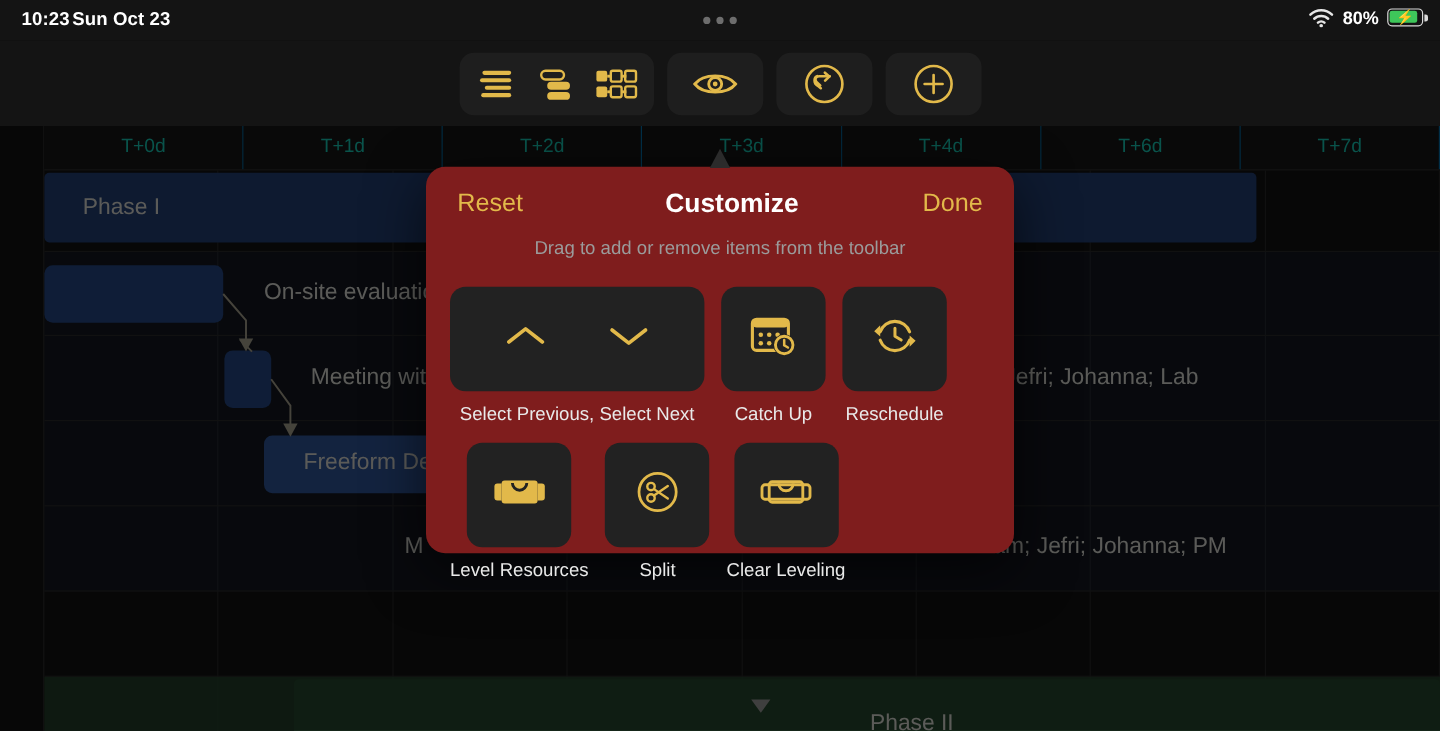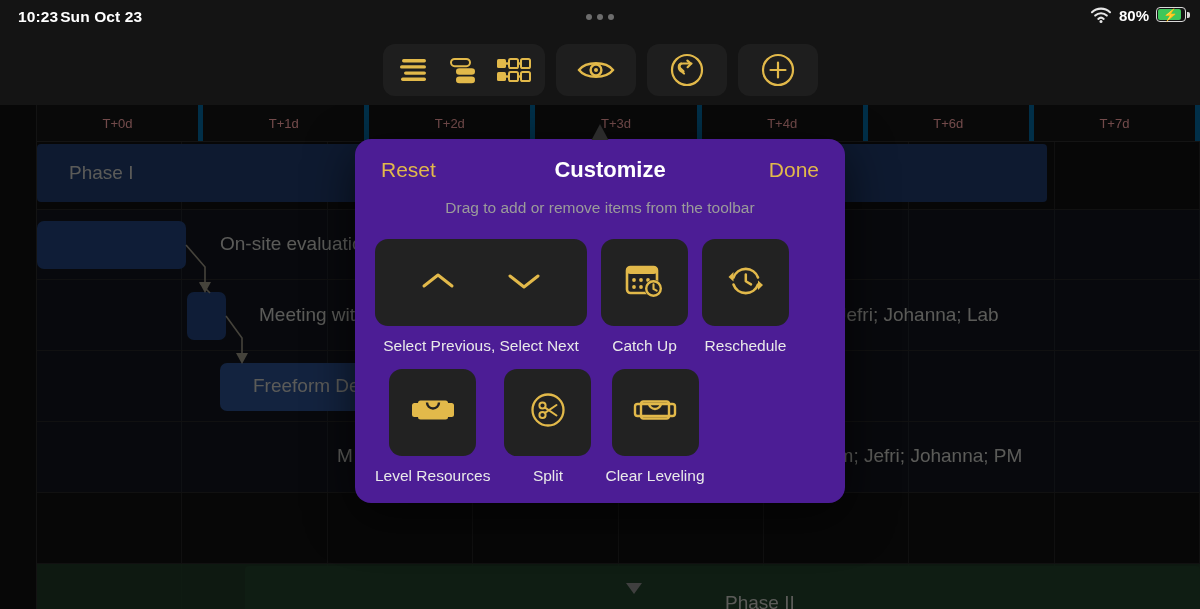--- a/index.html
+++ b/index.html
@@ -43,43 +43,43 @@
   .tbtn { width:50px; height:44px; display:flex; align-items:center; justify-content:center; border-radius:9px; }
   .tbtn svg { display:block; }
   .goldf { fill:#e2b94a; }
 
   
   .gantt { position:absolute; top:105px; left:0; width:1200px; height:504px; background:#101010; z-index:5; }
   .gutter { position:absolute; top:0; left:0; width:37px; height:504px; background:#111; border-right:1px solid #2a2a2a; }
   .colhead { position:absolute; top:0; left:37px; right:0; height:37px; display:flex; border-bottom:1px solid #2e2e2e; }
   .colhead .ch {
     flex:1 1 0; display:flex; align-items:center; justify-content:center;
-    font-size:13px; color:#fca5a5; border-right:5px solid #0369a1; background:#151515;
+    font-size:16px; color:#14b8a6; border-right:1px solid #0369a1; background:#151515;
   }
   .colgrid { position:absolute; top:37px; left:37px; right:0; bottom:0; display:flex; }
   .colgrid .cg { flex:1 1 0; border-right:1px solid #242424; }
   .rows { position:absolute; top:37px; left:37px; right:0; bottom:0; }
   .grow { position:absolute; left:0; right:0; border-bottom:1px solid #272727; }
   .bar {
     position:absolute; border-radius:7px; display:flex; align-items:center;
     font-size:19px; color:#c9c9c4; padding-left:32px; white-space:nowrap;
   }
   .bar.summary { background:#1f3a6b; border-radius:4px; }
   .bar.task { background:#22417a; }
   .bar.task2 { background:#2b4e8c; }
   .bar.green { background:#23412a; border-radius:4px; }
   .tasklabel { position:absolute; font-size:19px; color:#c9c9c4; white-space:nowrap; }
   .link { position:absolute; stroke:#9a9484; fill:none; stroke-width:1.6; }
   .scrollarrow { position:absolute; width:0; height:0; border-left:8px solid transparent; border-right:8px solid transparent; border-top:11px solid #8d8d8d; }
 
   
   .dim { position:absolute; inset:0; background:rgba(0,0,0,0.55); z-index:20; }
   .popover {
-    position:absolute; left:355px; top:139px; width:490px; height:364px;
-    background:#4c1d95; border-radius:16px; z-index:30;
+    position:absolute; left:355px; top:139px; width:490px; height:322px;
+    background:#7f1d1d; border-radius:16px; z-index:30;
     box-shadow:0 14px 48px rgba(0,0,0,.62);
     overflow:visible;
   }
   .pop-arrow {
     position:absolute; top:-17px; left:calc(50% - 18px); width:36px; height:18px;
     overflow:hidden;
   }
   .pop-arrow::before {
     content:""; position:absolute; left:0; top:2px; width:36px; height:34px;
     background:#2b2b2b; border-radius:9px 9px 0 0;

